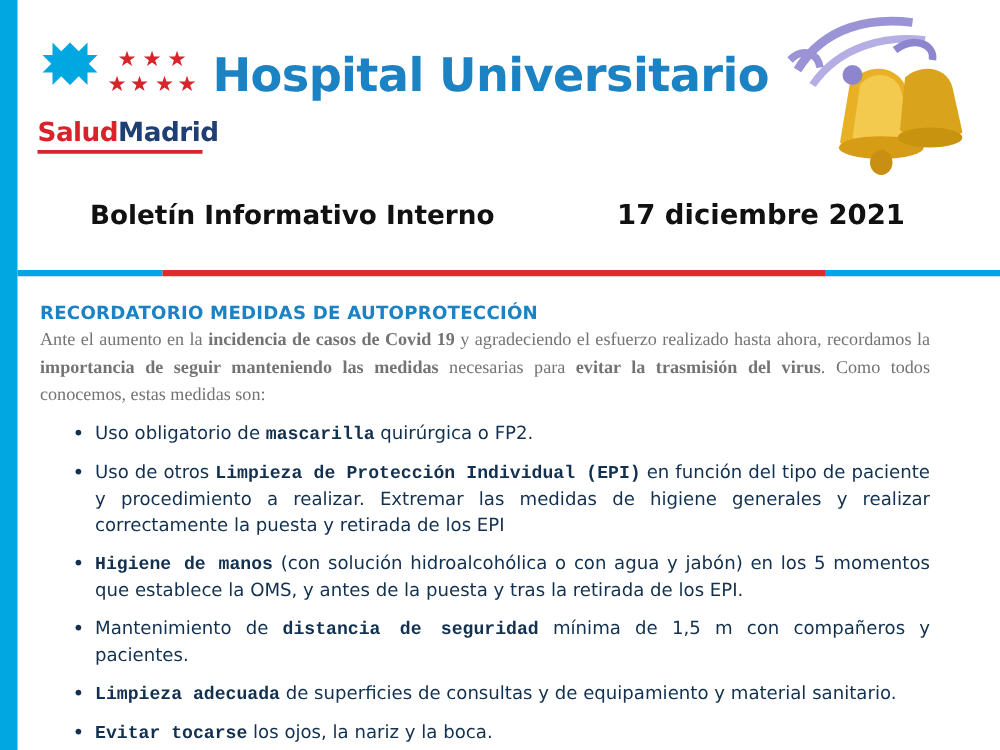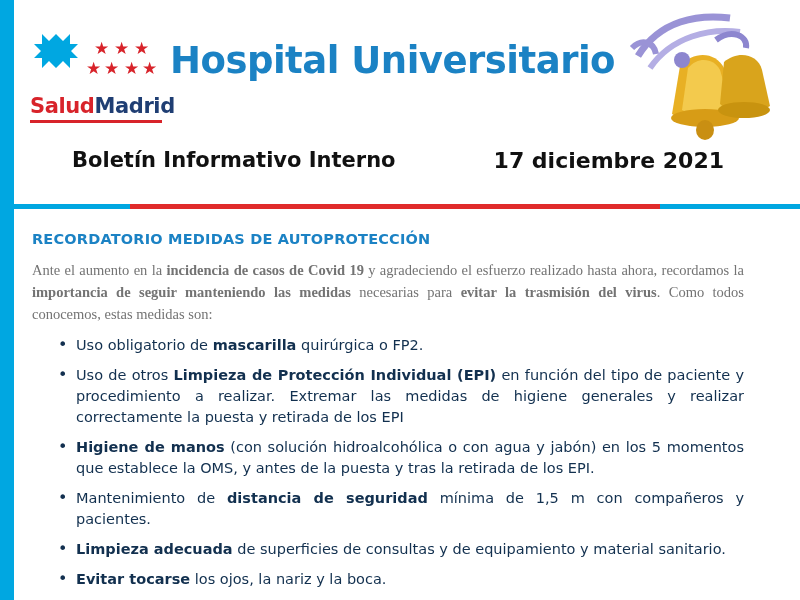--- a/index.html
+++ b/index.html
@@ -102,21 +102,21 @@
     position: absolute;
     right: 30px;
     top: 10px;
     width: 150px;
     height: 135px;
   }
   
   .subtitle-row {
     position: relative;
     height: 42px;
-    margin-top: 0;
+    margin-top: 12px;
   }
   .bulletin-title {
     position: absolute;
     left: 72px;
     top: 0;
     color: #111111;
     font-family: "DejaVu Sans", sans-serif;
     font-weight: bold;
     font-size: 21px;
   }
@@ -164,21 +164,21 @@
   .content {
     position: relative;
     padding: 22px 56px 0 32px;
   }
   .section-heading {
     color: #1b82c4;
     font-family: "DejaVu Sans", sans-serif;
     font-weight: bold;
     font-size: 14.5px;
     letter-spacing: 0.2px;
-    margin-bottom: 12px;
+    margin-bottom: 2px;
   }
   .intro {
     color: #737373;
     font-family: Liberation Serif, serif;
     font-size: 14.5px;
     line-height: 22px;
     text-align: justify;
     margin: 0 0 10px 0;
   }
   .intro b { font-weight: bold; }
@@ -198,21 +198,21 @@
     text-align: justify;
   }
   ul.measures li::before {
     content: "•";
     position: absolute;
     left: 0;
     top: -1px;
     color: #12304f;
     font-size: 16px;
   }
-  ul.measures li b { font-weight: bold; }
+  ul.measures li b { font-weight: bold; font-family: Liberation Mono, monospace; }
 </style>
 </head>
 <body>
 
 <div class="page">
 
   <div class="left-bar"></div>
 
   <div class="header">
 

